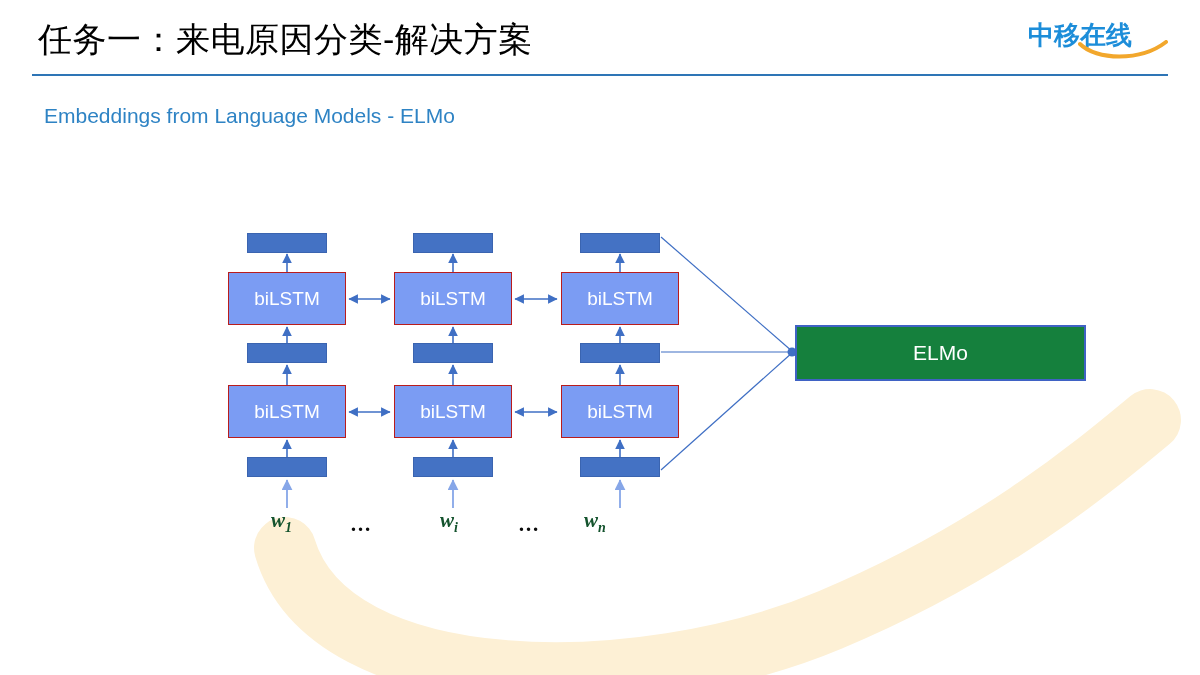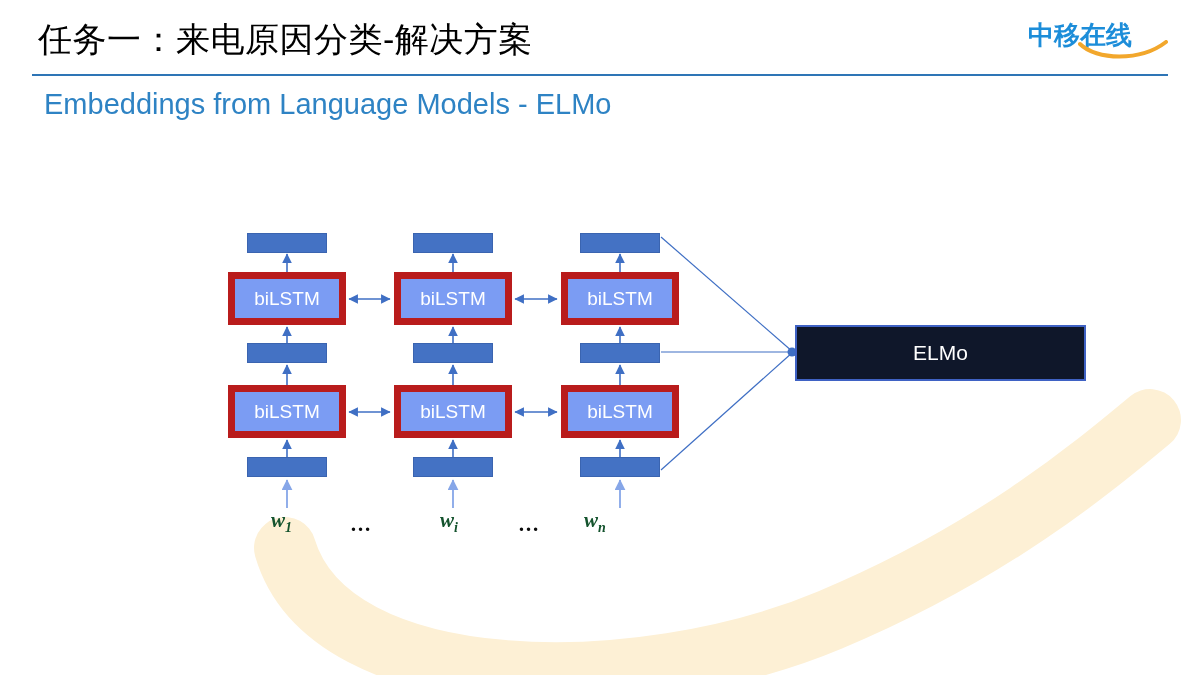--- a/index.html
+++ b/index.html
@@ -60,22 +60,22 @@
     top: 22px;
     width: 92px;
     height: 22px;
     overflow: hidden;
   }
 
   
   #subtitle {
     position: absolute;
     left: 44px;
-    top: 88px;
-    font-size: 29px;
+    top: 104px;
+    font-size: 21px;
     color: #2E83C4;
     white-space: nowrap;
   }
 
   
   #bg-swoosh {
     position: absolute;
     left: 0;
     top: 0;
     width: 1200px;
@@ -104,33 +104,33 @@
     box-sizing: border-box;
     display: flex;
     align-items: center;
     justify-content: center;
     color: #ffffff;
   }
   .lstm-box {
     width: 118px;
     height: 53px;
     background: #7B9CF3;
-    border: 7px solid #b91c1c;
+    border: 1px solid #b91c1c;
     font-size: 19px;
   }
   .bar-box {
     width: 80px;
     height: 20px;
     background: #4472C4;
     border: 1px solid #3A64B0;
   }
   .elmo-box {
     width: 291px;
     height: 56px;
-    background: #0f172a;
+    background: #15803d;
     border: 2px solid #3F62C4;
     font-size: 21px;
   }
   .word-label {
     position: absolute;
     font-family: "Liberation Serif", serif;
     font-style: italic;
     font-weight: bold;
     font-size: 21px;
     color: #14532d;

